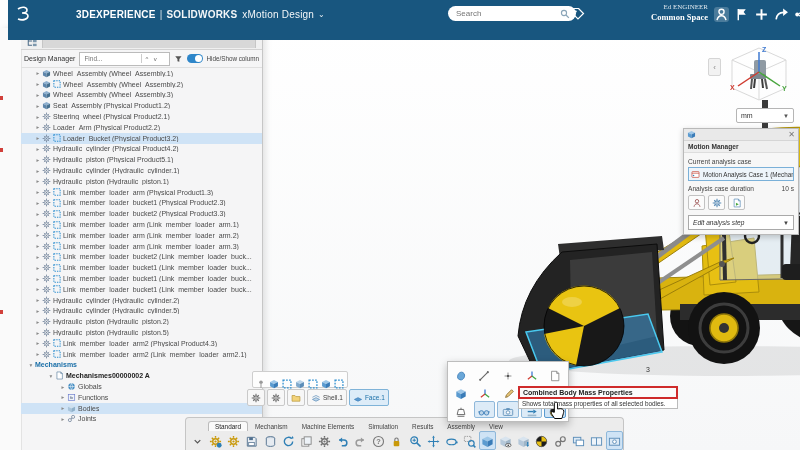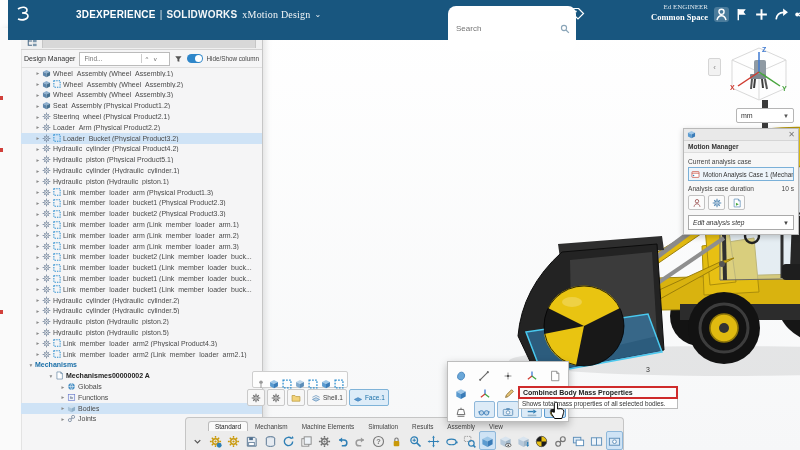--- a/index.html
+++ b/index.html
@@ -5,23 +5,23 @@
   html,body{margin:0;padding:0;background:#888;}
   .screen{position:relative;width:800px;height:450px;background:#fdfdfd;overflow:hidden;
           font-family:"Liberation Sans",sans-serif;color:#333;}
   
   .topbar{position:absolute;left:8px;top:0;width:800px;height:40px;background:#18567f;color:#fff;z-index:40;}
   .ds-logo{position:absolute;left:6px;top:5px;width:18px;height:18px;}
   .brand{position:absolute;left:68px;top:0;height:28px;display:flex;align-items:center;font-size:10px;letter-spacing:.2px;white-space:nowrap;}
   .brand b{font-weight:bold;}
   .brand .sep{margin:0 4px;opacity:.8;}
   .brand .prod{font-weight:bold;opacity:.95;}
-  .brand .app{margin-left:5px;font-weight:normal;opacity:.95;font-family:Liberation Serif, serif;}
+  .brand .app{margin-left:5px;font-weight:normal;opacity:.95;}
   .brand .car{margin-left:4px;font-size:8px;opacity:.9;}
-  .search-pill{position:absolute;left:440px;top:6px;width:116px;height:15px;background:#fff;border-radius:8px;display:flex;align-items:center;padding:15px 6px;}
+  .search-pill{position:absolute;left:440px;top:6px;width:116px;height:15px;background:#fff;border-radius:8px;display:flex;align-items:center;padding:0 6px;}
   .search-pill input{border:none;outline:none;flex:1;font-size:8px;color:#444;background:transparent;font-family:inherit;min-width:0;}
   .search-pill svg{flex:0 0 auto;}
   .tag-btn{position:absolute;left:563px;top:7px;width:14px;height:14px;}
   .user-block{position:absolute;left:592px;top:3px;width:108px;text-align:right;line-height:1.25;font-family:Liberation Serif, serif;}
   .user-name{font-size:7px;opacity:.85;}
   .workspace{font-size:8.5px;font-weight:bold;}
   .top-icons{position:absolute;left:706px;top:0;height:28px;display:flex;align-items:center;gap:5px;}
   .ticon{width:15px;height:15px;display:flex;align-items:center;justify-content:center;}
   .ticon.boxed{background:rgba(255,255,255,.22);border-radius:3px;}
   

